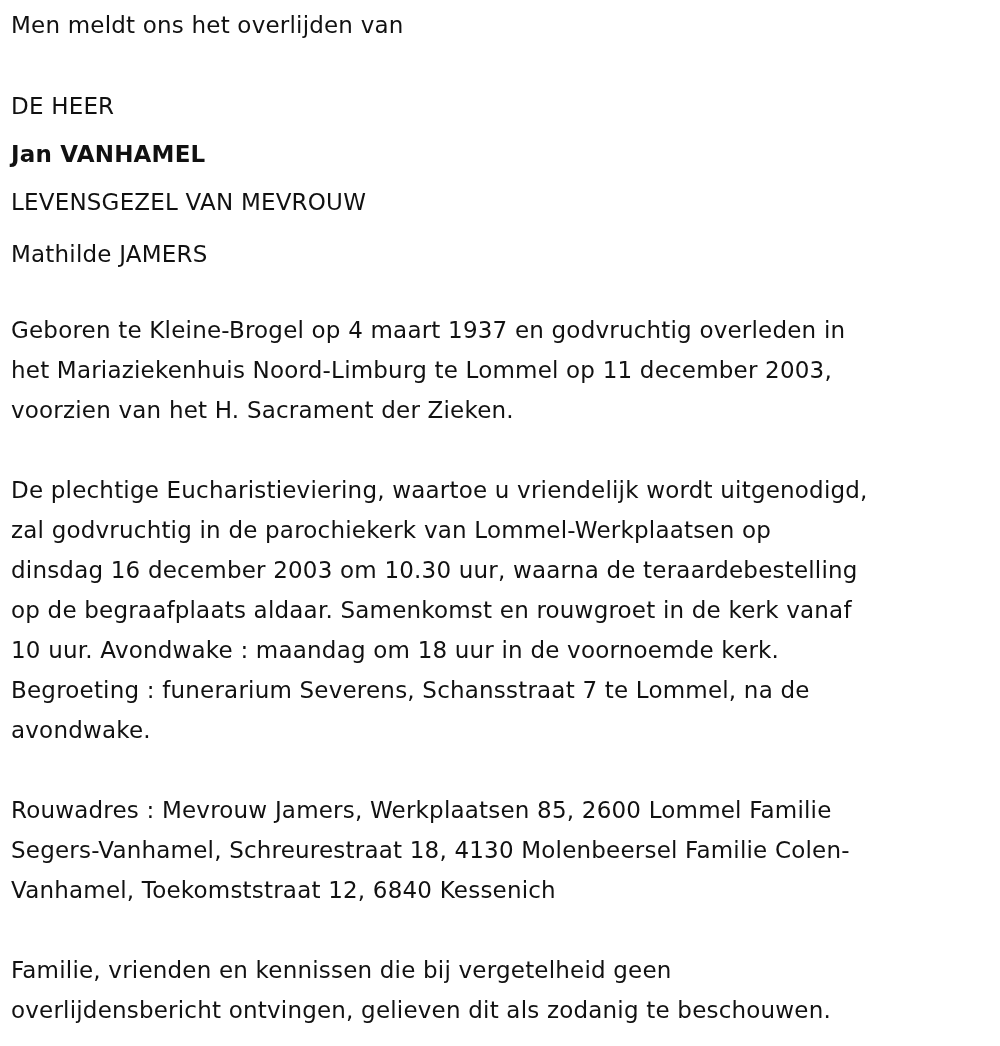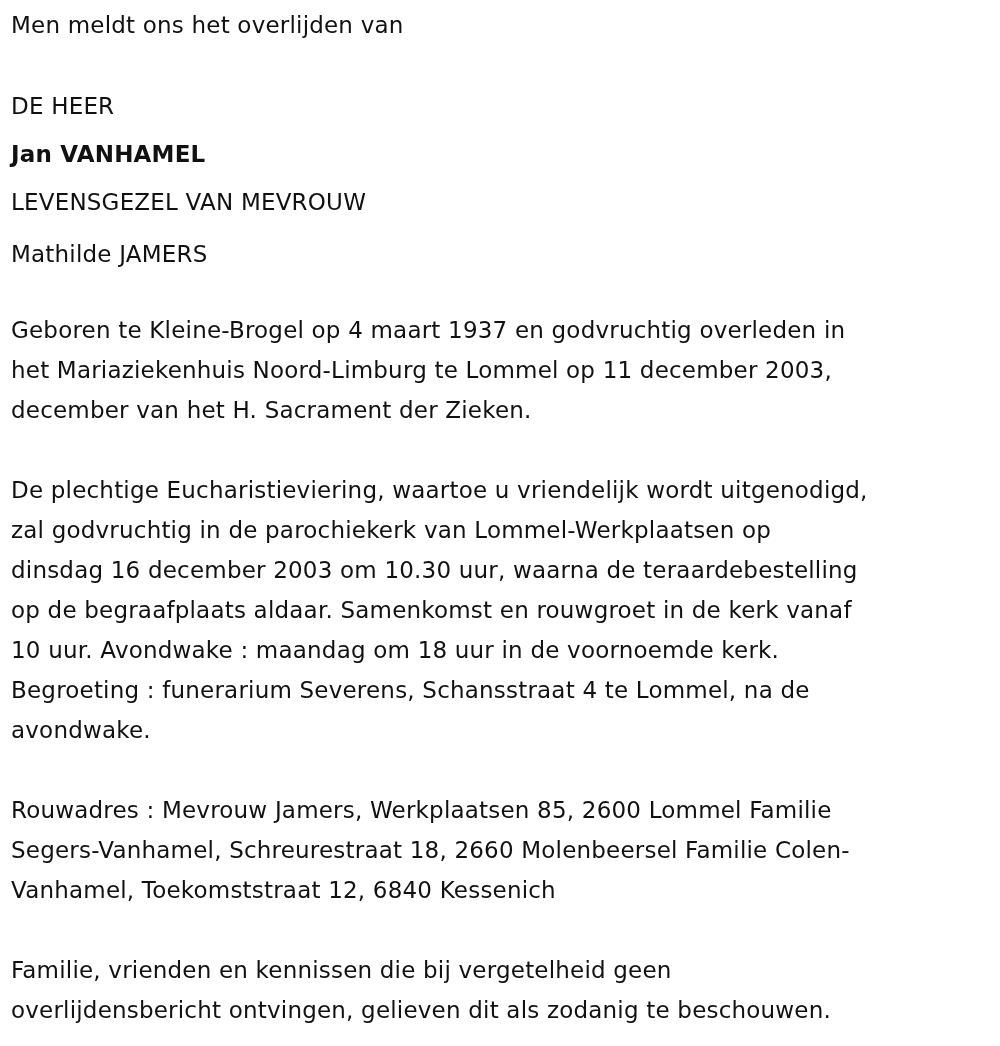--- a/index.html
+++ b/index.html
@@ -36,36 +36,36 @@
   <div class="line" style="top:5px">Men meldt ons het overlijden van</div>
 
   <div class="line" style="top:86px">DE HEER</div>
   <div class="line bold" style="top:134px">Jan VANHAMEL</div>
   <div class="line" style="top:182px">LEVENSGEZEL VAN MEVROUW</div>
   <div class="line" style="top:234px">Mathilde JAMERS</div>
 
   <div>
     <div class="line" style="top:310px">Geboren te Kleine-Brogel op 4 maart 1937 en godvruchtig overleden in</div>
     <div class="line" style="top:350px">het Mariaziekenhuis Noord-Limburg te Lommel op 11 december 2003,</div>
-    <div class="line" style="top:390px">december van het H. Sacrament der Zieken.</div>
+    <div class="line" style="top:390px">voorzien van het H. Sacrament der Zieken.</div>
   </div>
 
   <div>
     <div class="line" style="top:470px">De plechtige Eucharistieviering, waartoe u vriendelijk wordt uitgenodigd,</div>
     <div class="line" style="top:510px">zal godvruchtig in de parochiekerk van Lommel-Werkplaatsen op</div>
     <div class="line" style="top:550px">dinsdag 16 december 2003 om 10.30 uur, waarna de teraardebestelling</div>
     <div class="line" style="top:590px">op de begraafplaats aldaar. Samenkomst en rouwgroet in de kerk vanaf</div>
     <div class="line" style="top:630px">10 uur. Avondwake : maandag om 18 uur in de voornoemde kerk.</div>
-    <div class="line" style="top:670px">Begroeting : funerarium Severens, Schansstraat 4 te Lommel, na de</div>
+    <div class="line" style="top:670px">Begroeting : funerarium Severens, Schansstraat 7 te Lommel, na de</div>
     <div class="line" style="top:710px">avondwake.</div>
   </div>
 
   <div>
     <div class="line" style="top:790px">Rouwadres : Mevrouw Jamers, Werkplaatsen 85, 2600 Lommel Familie</div>
-    <div class="line" style="top:830px">Segers-Vanhamel, Schreurestraat 18, 2660 Molenbeersel Familie Colen-</div>
+    <div class="line" style="top:830px">Segers-Vanhamel, Schreurestraat 18, 4130 Molenbeersel Familie Colen-</div>
     <div class="line" style="top:870px">Vanhamel, Toekomststraat 12, 6840 Kessenich</div>
   </div>
 
   <div>
     <div class="line" style="top:950px">Familie, vrienden en kennissen die bij vergetelheid geen</div>
     <div class="line" style="top:990px">overlijdensbericht ontvingen, gelieven dit als zodanig te beschouwen.</div>
   </div>
 </div>
 
 </body></html>

